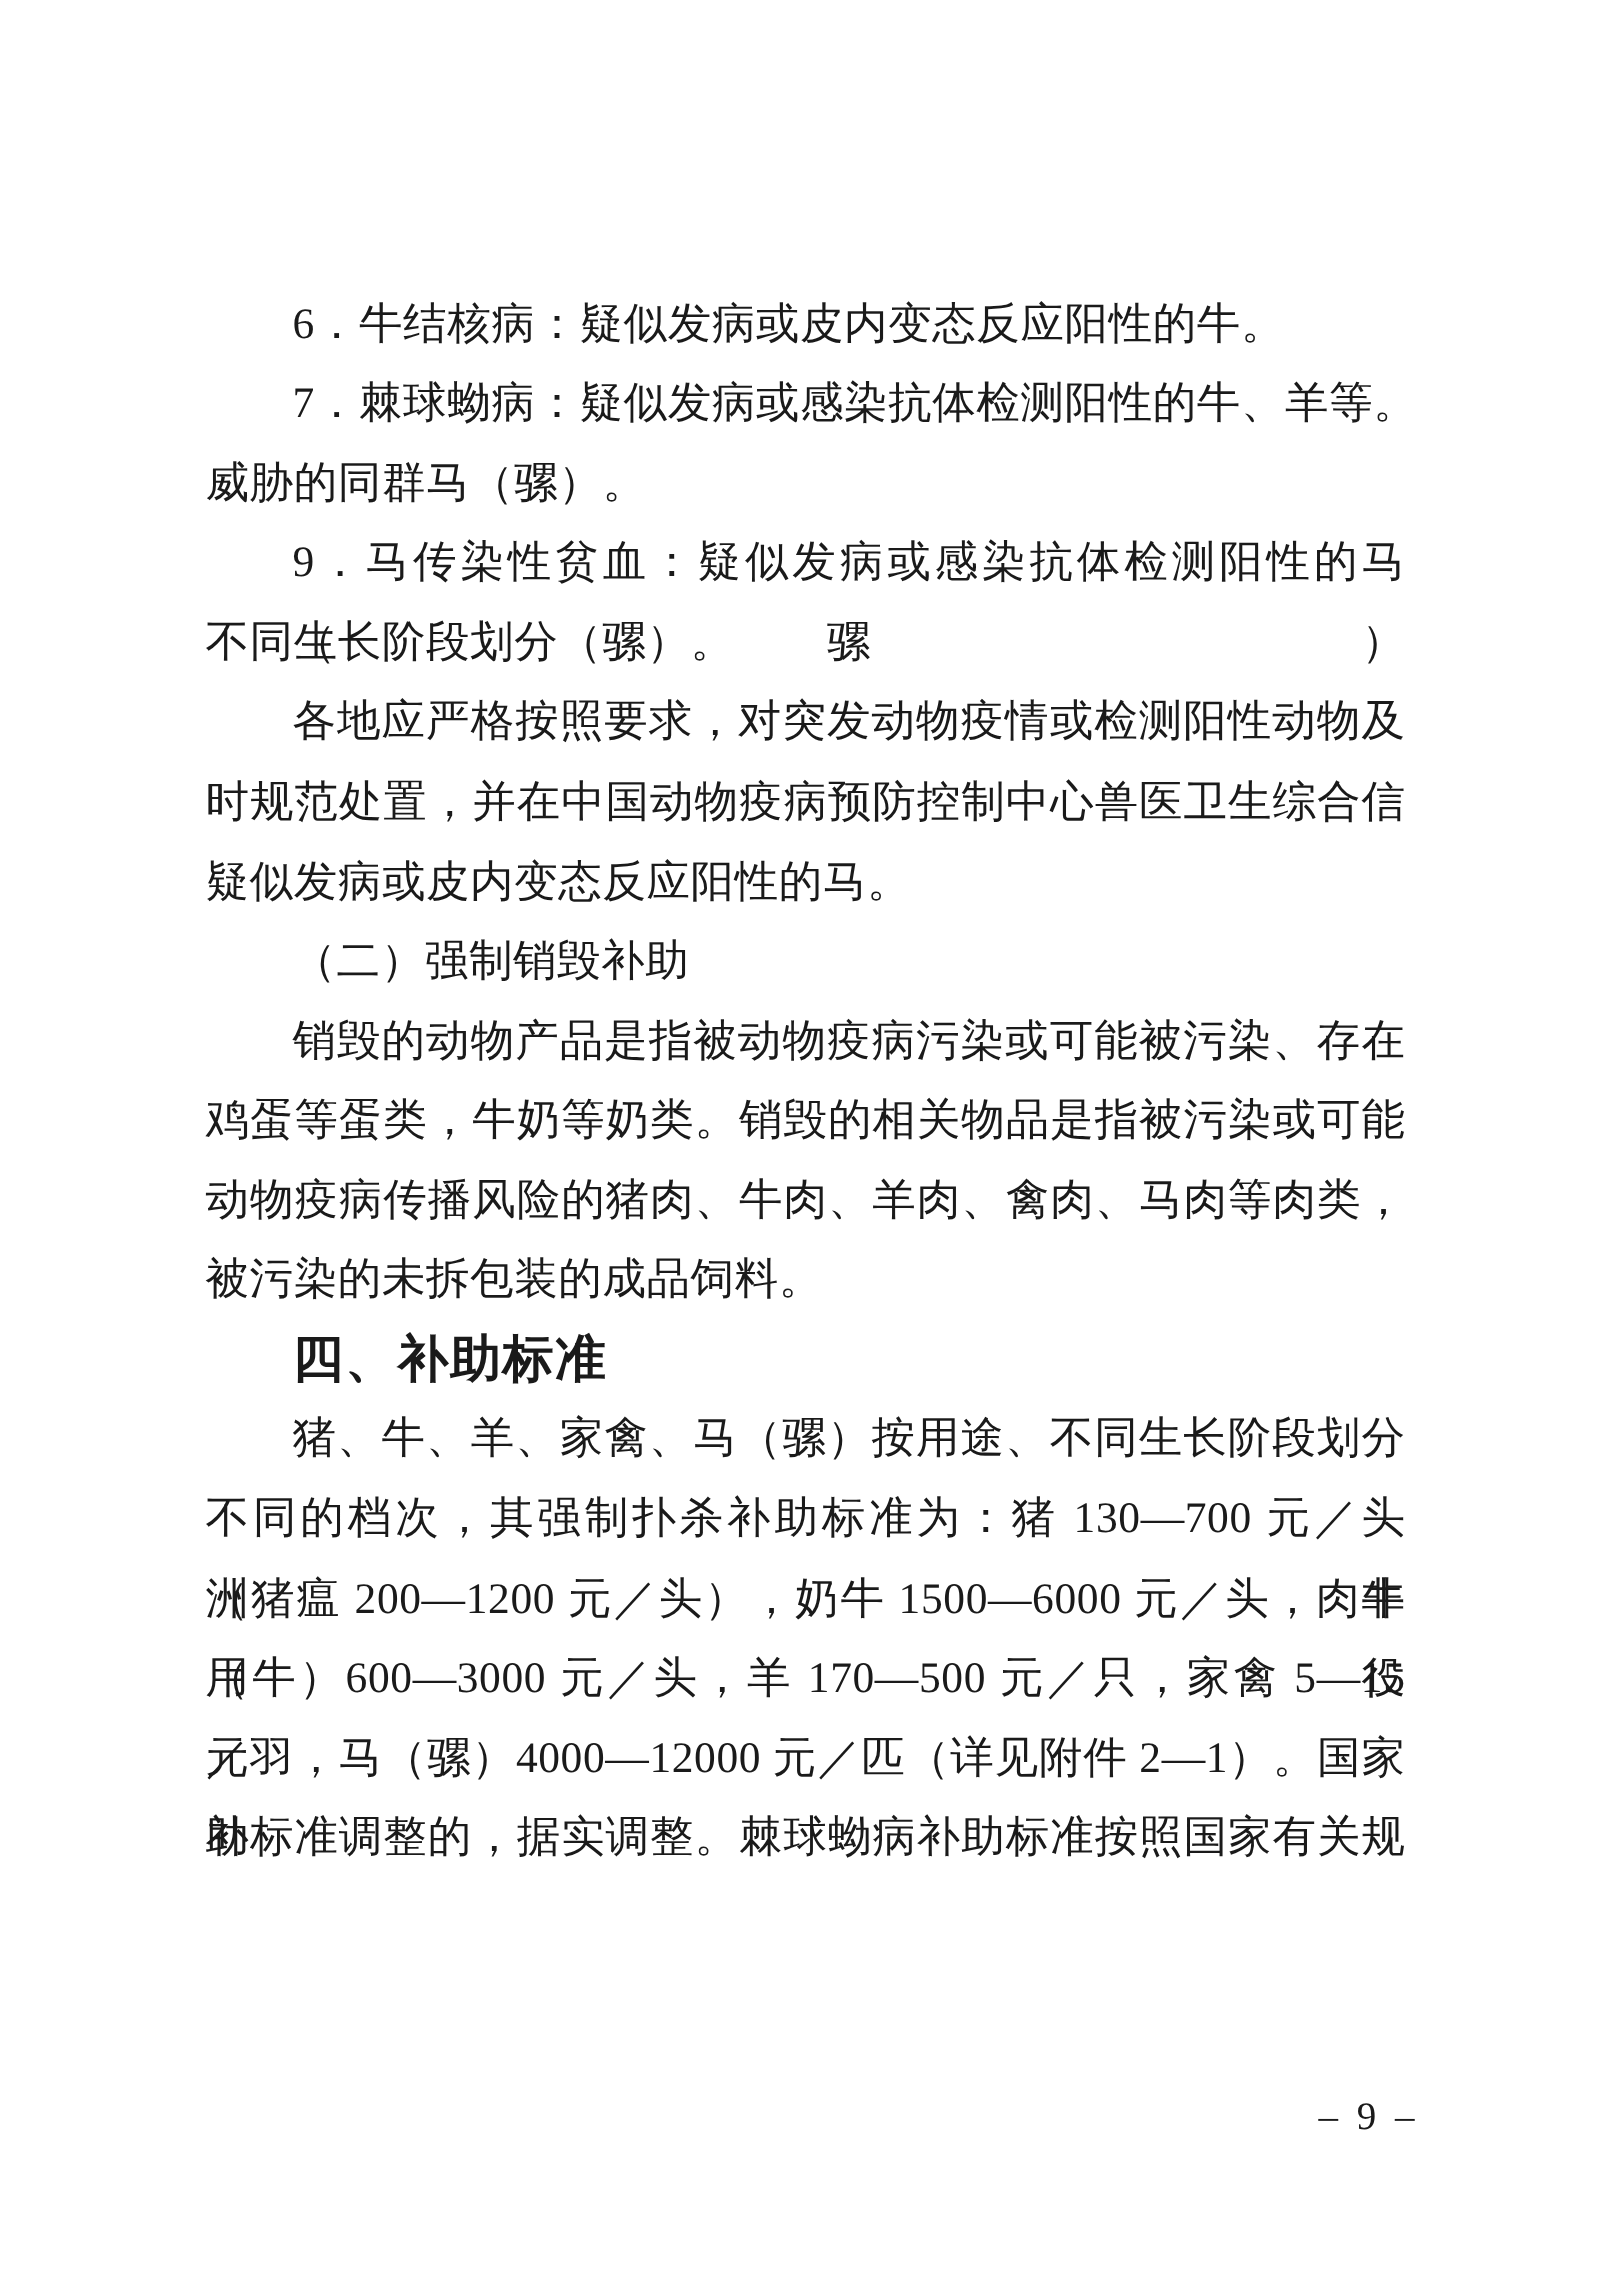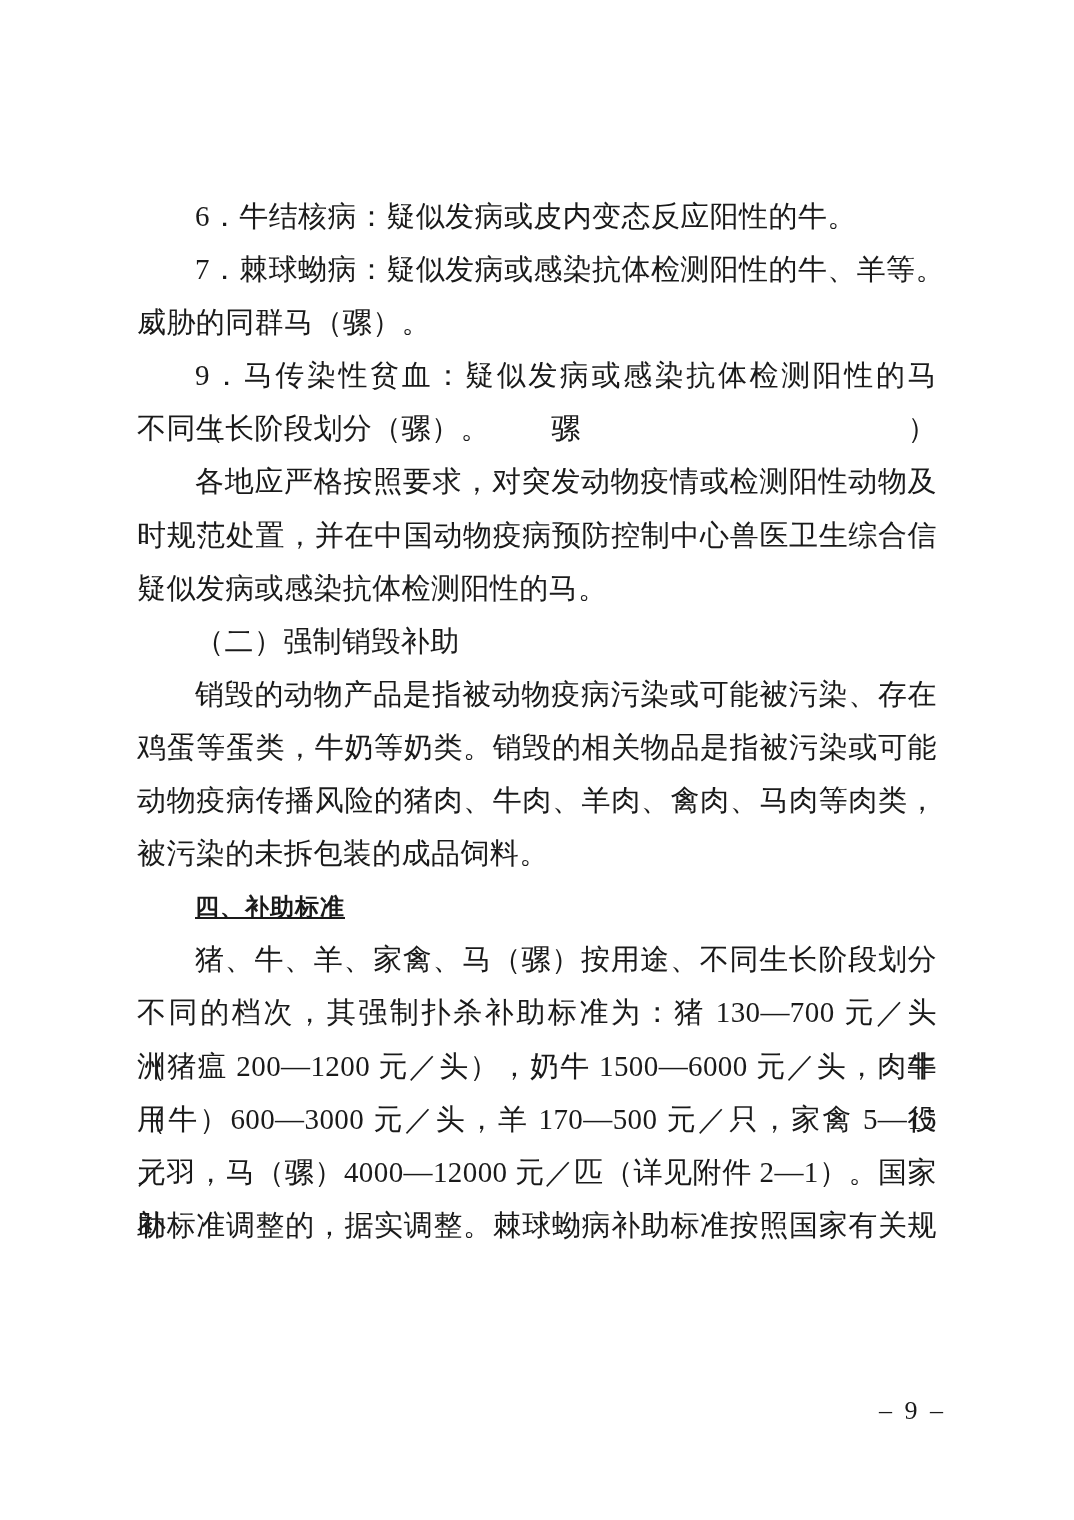--- a/index.html
+++ b/index.html
@@ -38,23 +38,22 @@
   .line.nj {
     white-space: nowrap;
   }
   .line.kaiti {
     font-family: Liberation Serif, serif;
     font-weight: 500;
   }
   .line.hei {
     font-family: "Liberation Sans", sans-serif;
     font-weight: bold;
-    font-size: 24px;
+    font-size: 34px;
     letter-spacing: 1px;
-    text-decoration: underline;
   }
   .footer {
     position: absolute;
     top: 1396px;
     right: 128px;
     font-size: 26px;
     letter-spacing: 3px;
     font-family: "Liberation Serif", serif;
     color: #1a1a1a;
     white-space: nowrap;
@@ -65,21 +64,21 @@
 
 <div class="page">
   <div class="content">
       <div class="line body ind nj">6．牛结核病：疑似发病或皮内变态反应阳性的牛。</div>
       <div class="line body ind nj">7．棘球蚴病：疑似发病或感染抗体检测阳性的牛、羊等。</div>
       <div class="line body nj">威胁的同群马（骡）。</div>
       <div class="line body ind just">9．马传染性贫血：疑似发病或感染抗体检测阳性的马（骡）</div>
       <div class="line body nj">不同生长阶段划分（骡）。</div>
       <div class="line body ind just">各地应严格按照要求，对突发动物疫情或检测阳性动物及</div>
       <div class="line body just">时规范处置，并在中国动物疫病预防控制中心兽医卫生综合信</div>
-      <div class="line body nj">疑似发病或感染抗体检测阳性的马。</div>
+      <div class="line body nj">疑似发病或皮内变态反应阳性的马。</div>
       <div class="line kaiti ind nj">（二）强制销毁补助</div>
       <div class="line body ind just">销毁的动物产品是指被动物疫病污染或可能被污染、存在</div>
       <div class="line body just">鸡蛋等蛋类，牛奶等奶类。销毁的相关物品是指被污染或可能</div>
       <div class="line body just">动物疫病传播风险的猪肉、牛肉、羊肉、禽肉、马肉等肉类，</div>
       <div class="line body nj">被污染的未拆包装的成品饲料。</div>
       <div class="line hei ind nj">四、补助标准</div>
       <div class="line body ind just">猪、牛、羊、家禽、马（骡）按用途、不同生长阶段划分</div>
       <div class="line body just">不同的档次，其强制扑杀补助标准为：猪 130—700 元／头（非</div>
       <div class="line body just">洲猪瘟 200—1200 元／头），奶牛 1500—6000 元／头，肉牛（役</div>
       <div class="line body just">用牛）600—3000 元／头，羊 170—500 元／只，家禽 5—15 元</div>

